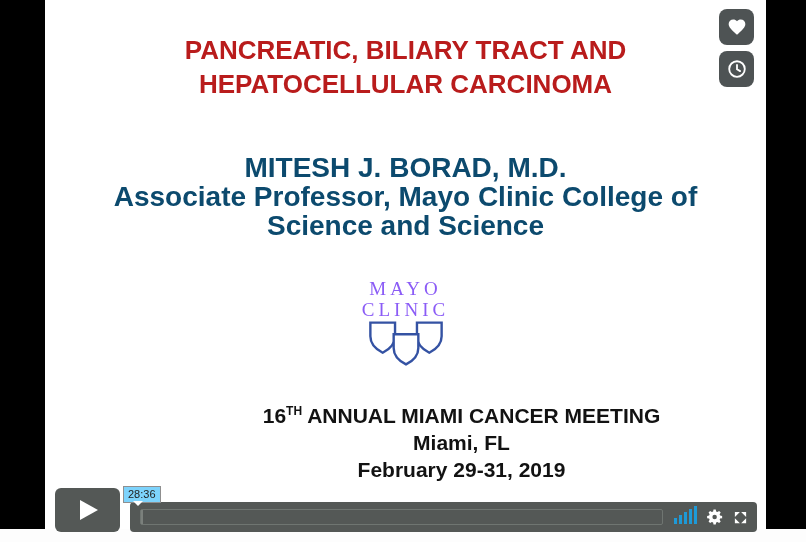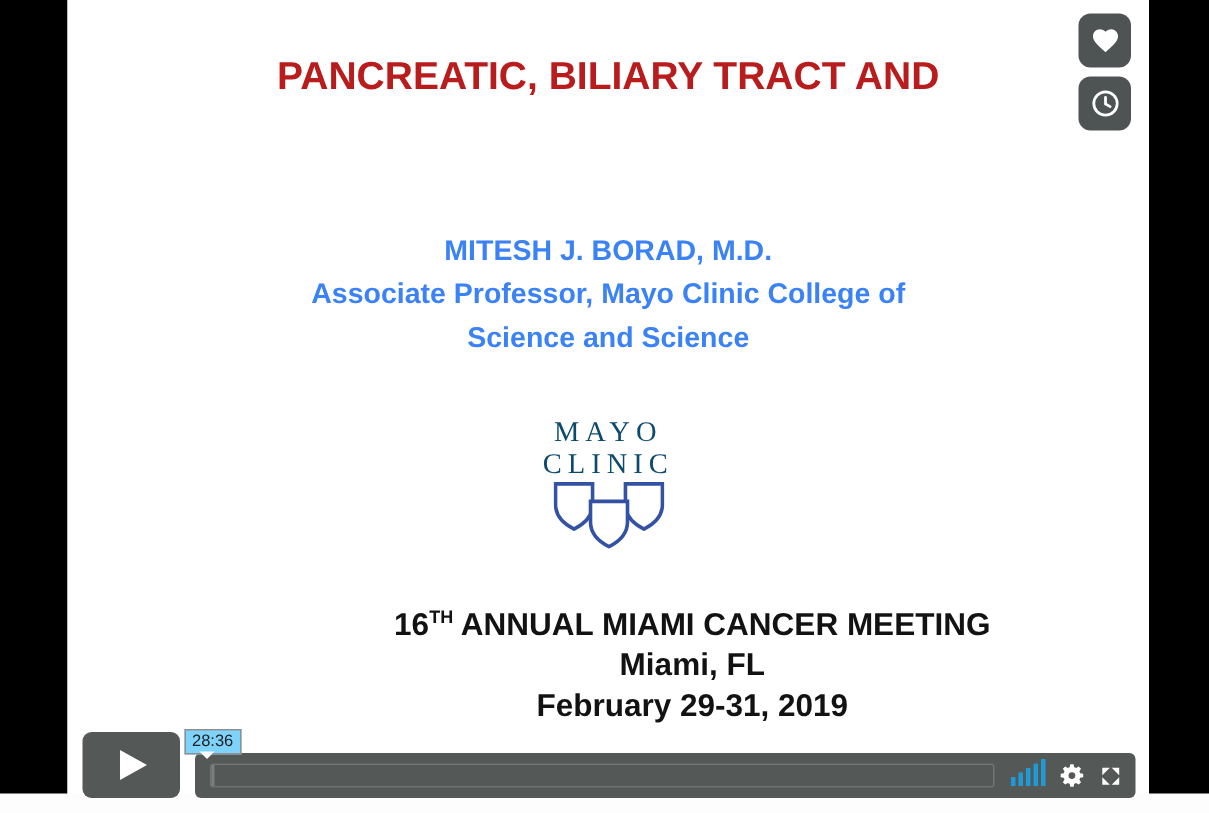--- a/index.html
+++ b/index.html
@@ -9,24 +9,24 @@
   }
   .pillar{position:absolute;top:0;height:529px;background:#000;}
   .pillar-left{left:0;width:45px;}
   .pillar-right{left:766px;width:40px;}
 
   .slide{position:absolute;left:45px;top:0;width:721px;height:529px;background:#ffffff;text-align:center;}
 
   .slide-title{position:absolute;top:33px;left:0;width:100%;
     color:#b91c1c;font-weight:bold;font-size:26px;line-height:34px;}
   .speaker-block{position:absolute;top:153px;left:0;width:100%;
-    color:#3b82f6;font-weight:bold;font-size:19px;line-height:29px;}
+    color:#0c4a6e;font-weight:bold;font-size:28px;line-height:29px;}
   .logo-text{position:absolute;top:278px;left:0;width:100%;
     font-family:"Liberation Serif",serif;font-size:19px;line-height:21px;
-    letter-spacing:4px;color:#0c4a6e;}
+    letter-spacing:4px;color:#8b5cf6;}
   .logo-shields{position:absolute;top:321px;left:50%;transform:translateX(-50%);width:74px;height:47px;}
   .event-block{position:absolute;top:398px;left:16px;width:100%;
     color:#121212;font-weight:bold;font-size:21px;line-height:27px;padding-left:40px;}
   .event-block sup{font-size:12px;vertical-align:super;}
 
   
   .overlay-btn{position:absolute;left:719px;width:35px;height:36px;background:#4E5354;
     border-radius:8px;display:flex;align-items:center;justify-content:center;cursor:pointer;}
   .overlay-btn.fav{top:9px;}
   .overlay-btn.clk{top:51px;}
@@ -56,20 +56,21 @@
 </style>
 </head>
 <body>
 
 <div class="pillar pillar-left"></div>
 <div class="pillar pillar-right"></div>
 
 <div class="slide">
   <div class="slide-title">
     <div>PANCREATIC, BILIARY TRACT AND</div>
+    <div>HEPATOCELLULAR CARCINOMA</div>
   </div>
 
   <div class="speaker-block">
     <div>MITESH J. BORAD, M.D.</div>
     <div>Associate Professor, Mayo Clinic College of</div>
     <div>Science and Science</div>
   </div>
 
   <div class="logo-text">
     <div>MAYO</div>

